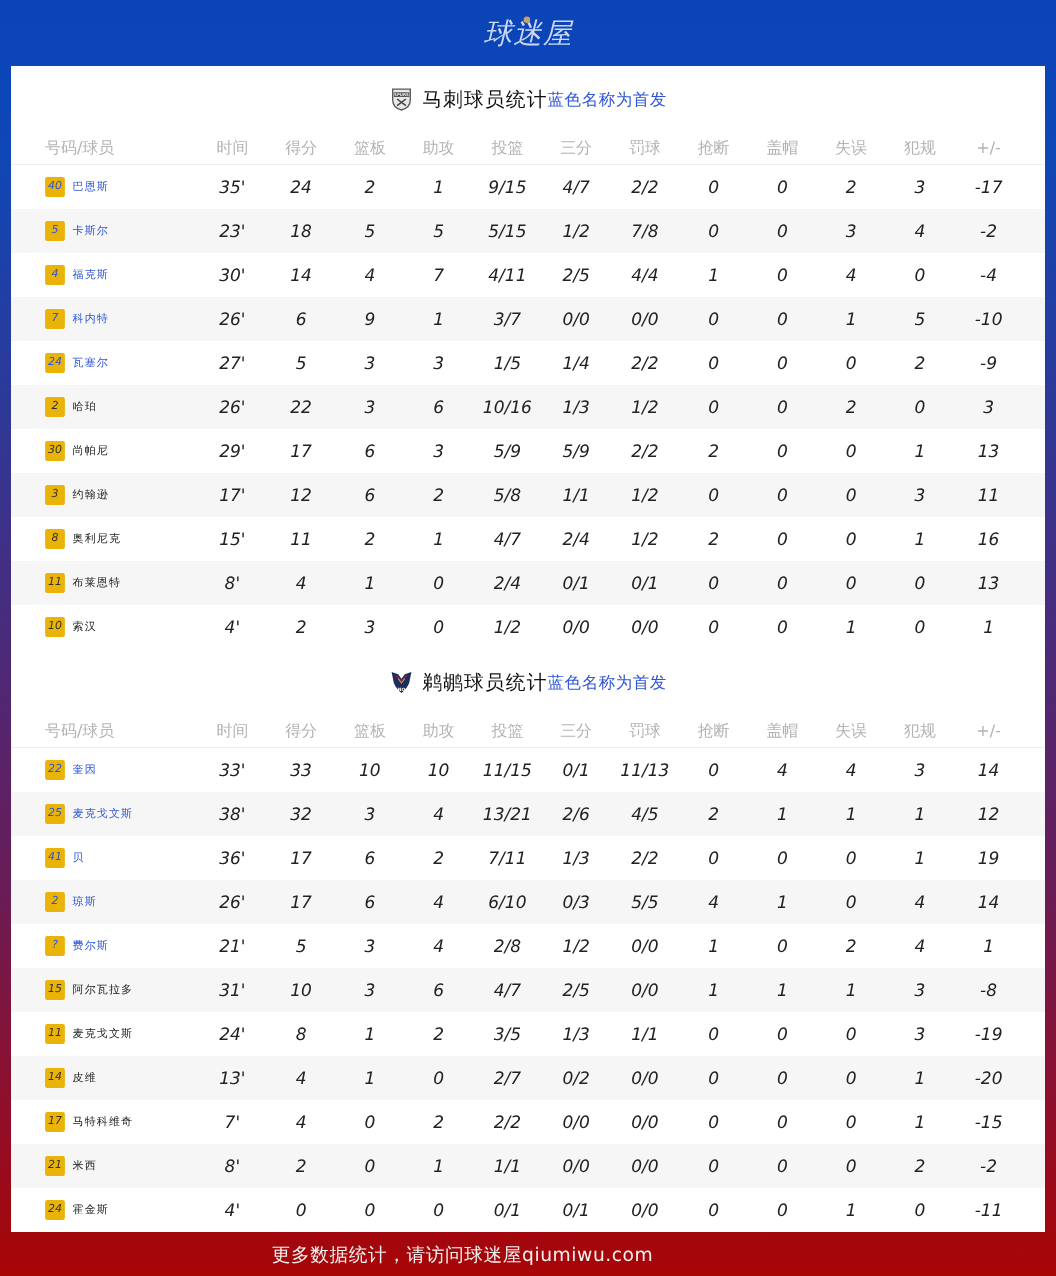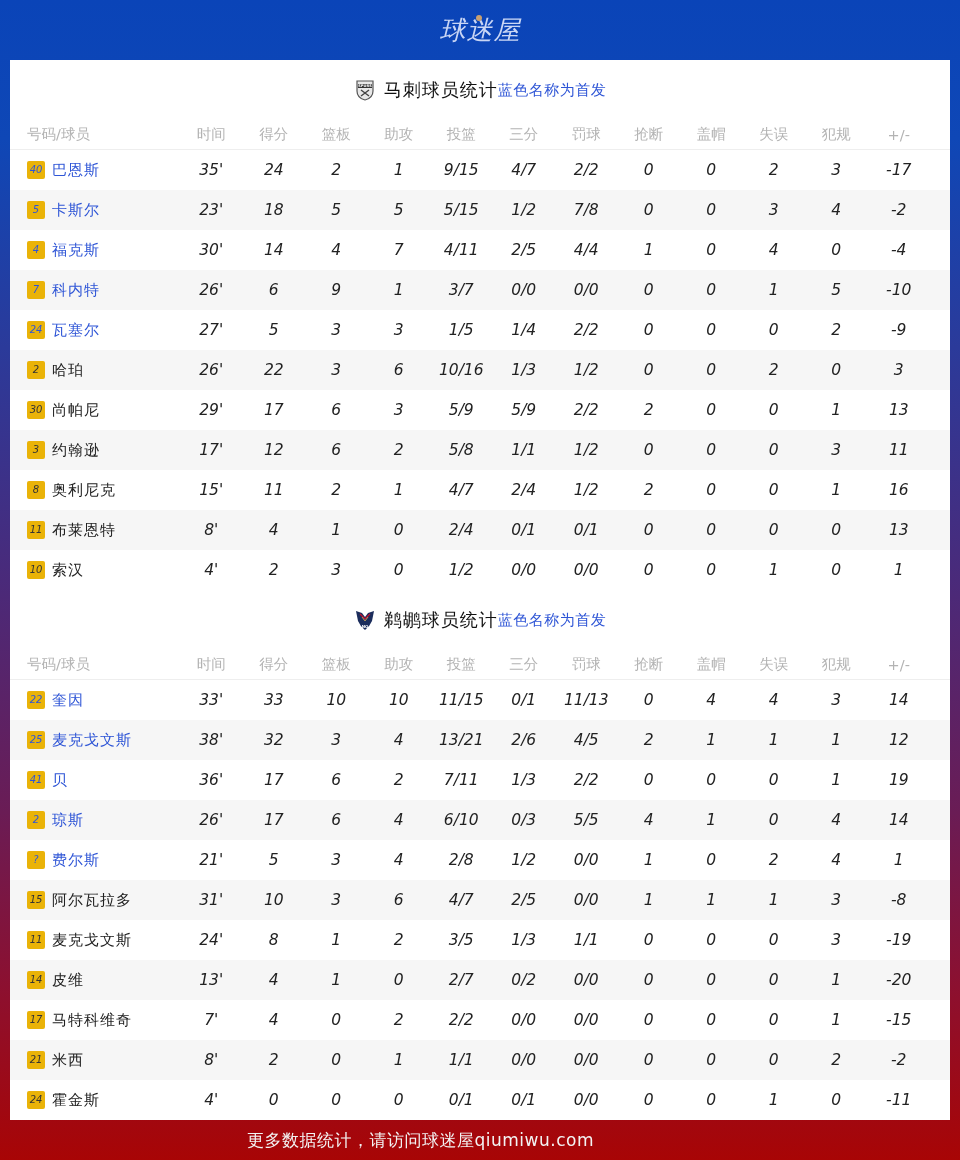--- a/index.html
+++ b/index.html
@@ -39,33 +39,33 @@
   }
   .sec-title-text { font-size: 18px; color: #111; font-weight: 500; letter-spacing: 1px; }
   .starter-note { font-size: 15px; color: #2e55d6; letter-spacing: 0.5px; }
   .table { width: 940px; }
   .row {
     height: 40px; display: flex; align-items: center;
   }
   .row.alt { background: #f6f6f6; }
   .row.head { height: 30px; border-bottom: 1px solid #eeeeee; margin-bottom: 0; }
   .row.head .cell { color: #b3b3b3; font-size: 14.5px; font-style: normal; }
-  .c-player { width: 170px; padding-left: 17px; display: flex; align-items: center; }
+  .c-player { width: 170px; padding-left: 31px; display: flex; align-items: center; }
   .cell {
     width: 62.5px; text-align: center; font-size: 15.5px; color: #222;
     font-style: italic;
   }
   .row.head .c-player { color: #b3b3b3; font-size: 14.5px; }
   .jersey {
     width: 18px; height: 18px; background: #eab308; border-radius: 2px;
     font-size: 10px; font-style: italic; color: #333; text-align: center; line-height: 18px;
     margin-right: 7px;
   }
   .jersey.starter { color: #2e55d6; }
-  .pname { font-size: 15px; color: #222; letter-spacing: 1px; }
+  .pname { font-size: 10px; color: #222; letter-spacing: 1px; }
   .pname.starter { color: #2e55d6; }
   .footer {
     position: absolute; left: 0; top: 1120px; width: 841px; height: 40px;
     display: flex; align-items: center; justify-content: center;
     color: #f3f3f3; font-size: 17px; font-weight: 500; letter-spacing: 0.5px;
   }
 </style>
 </head>
 <body>
 

